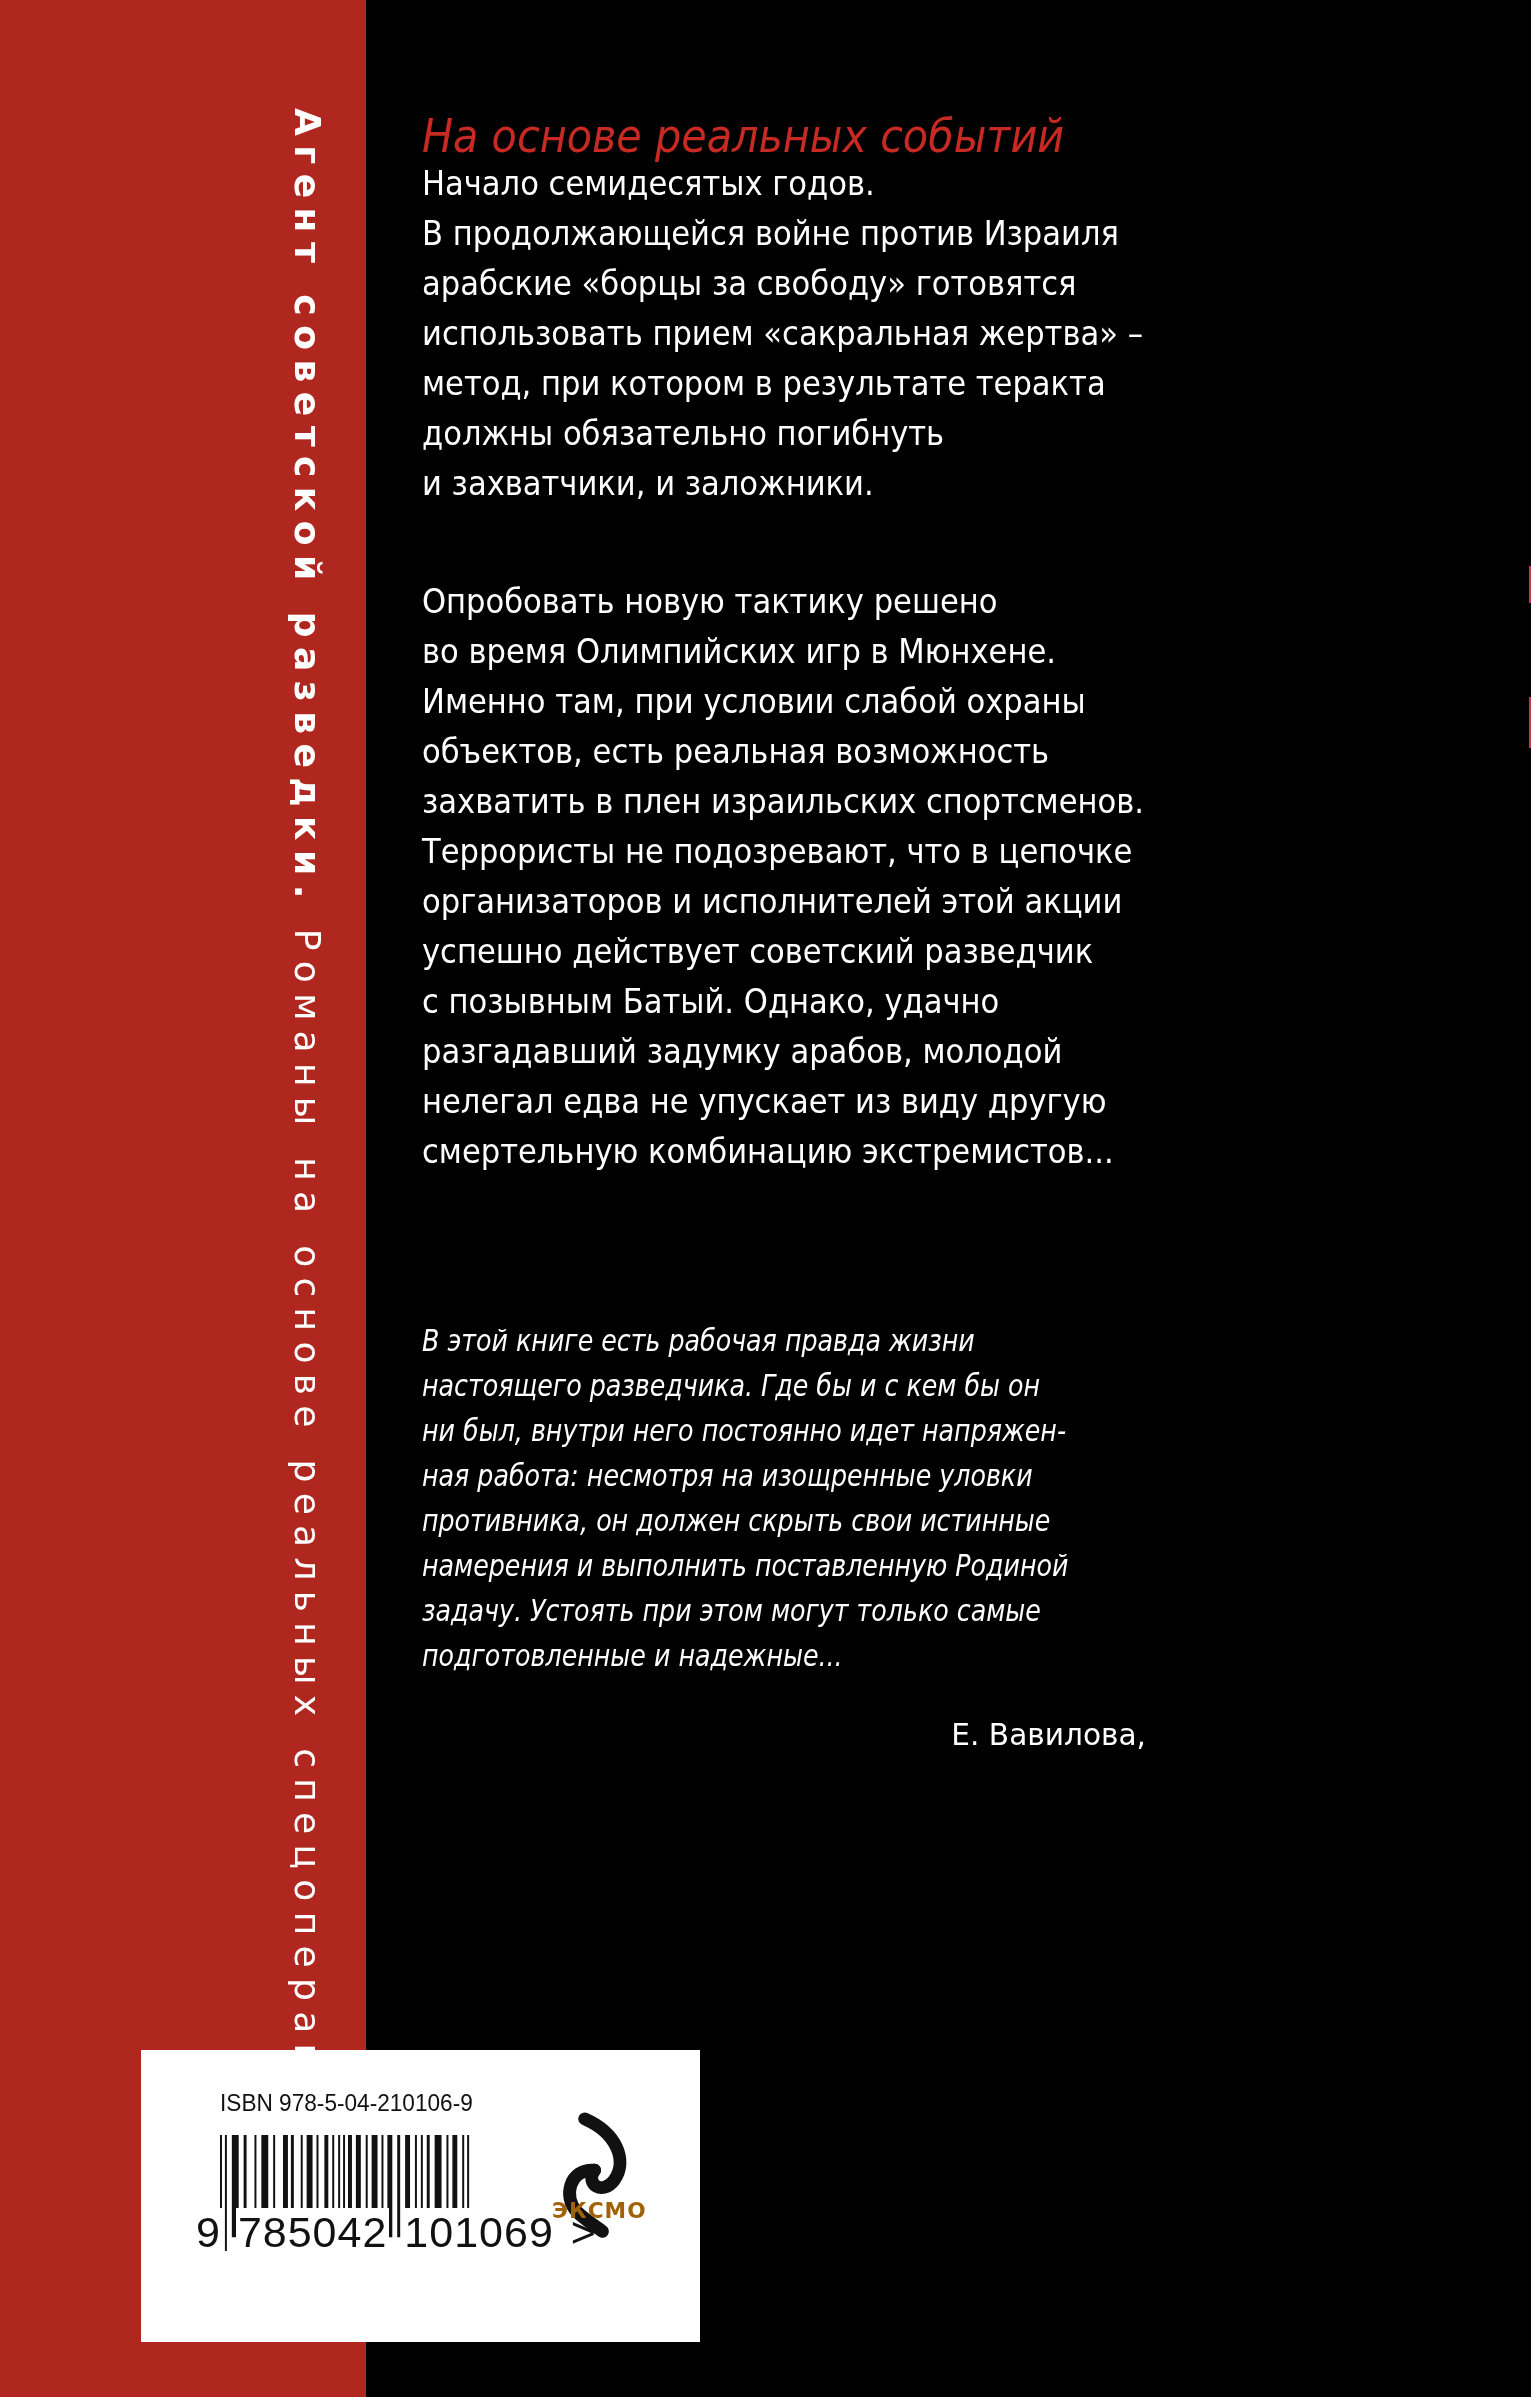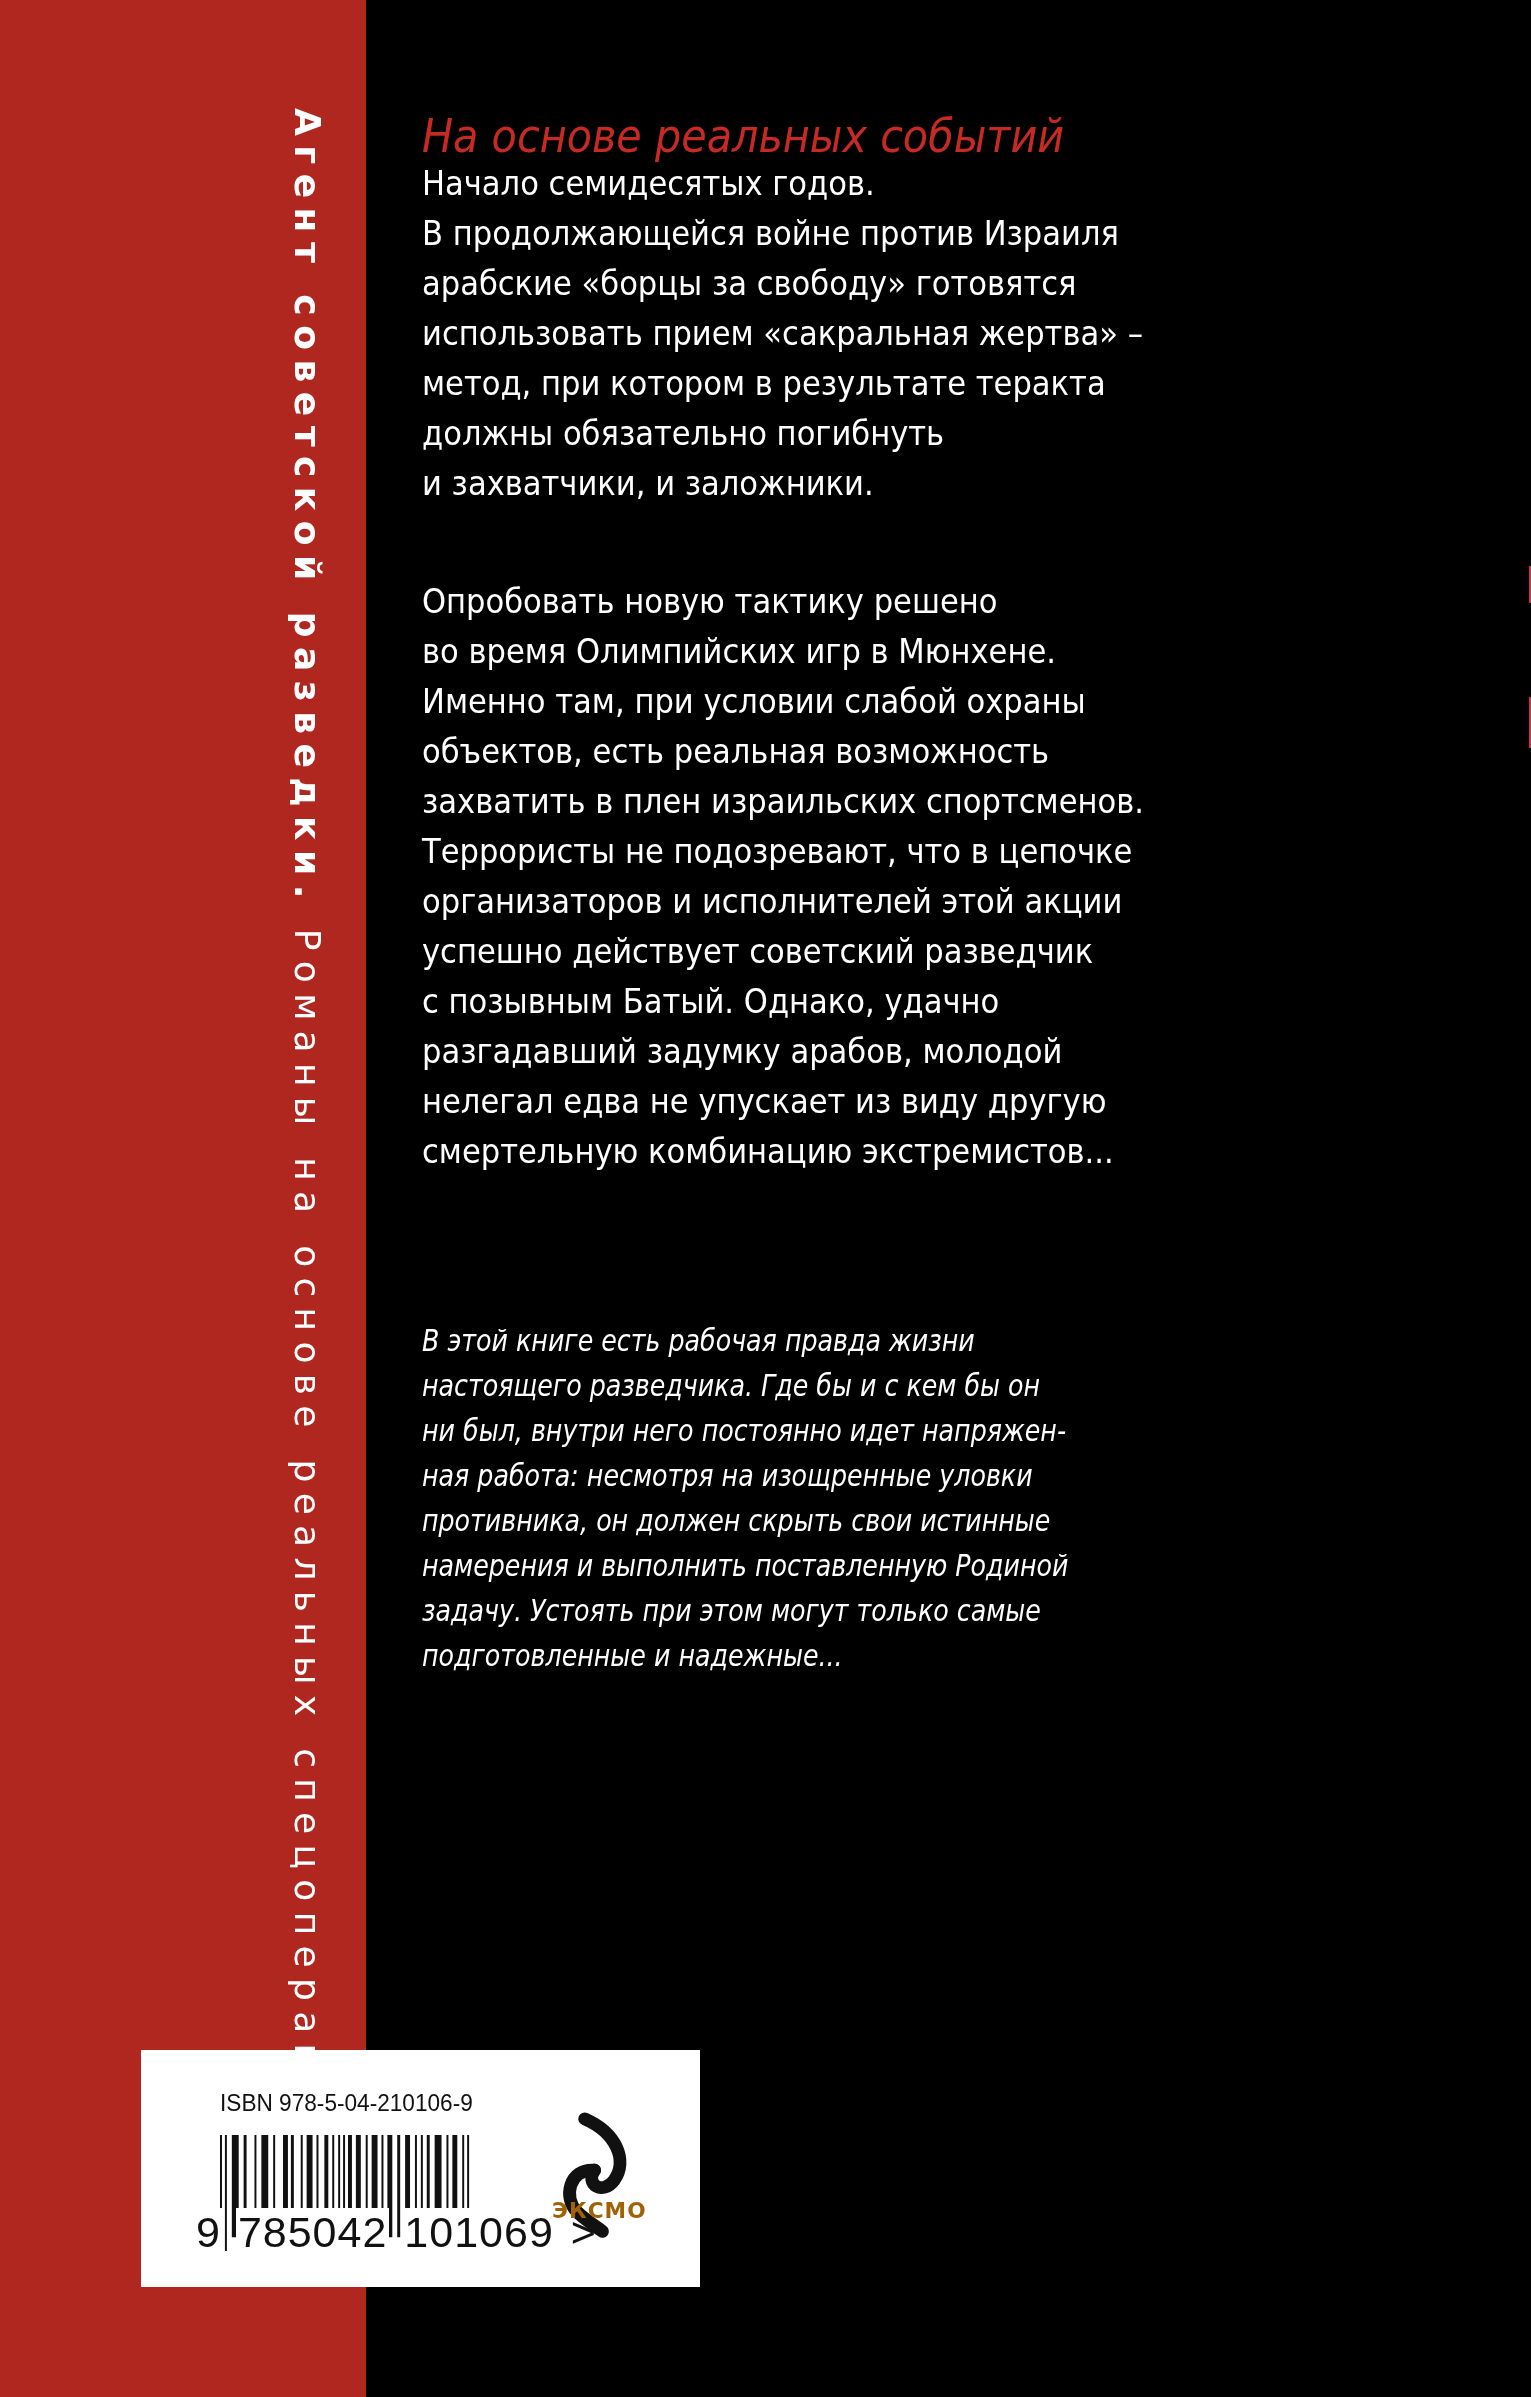--- a/index.html
+++ b/index.html
@@ -60,21 +60,21 @@
   .author {
     position: absolute; right: 386px; top: 1716px;
     color: #ffffff; text-align: right;
     font-family: "DejaVu Sans", sans-serif;
   }
   .author .name { font-size: 29.6px; line-height: 39px; }
   .author .role { font-size: 25.6px; line-height: 37px; font-style: italic; }
 
   .isbn-box {
     position: absolute; left: 141px; top: 2050px;
-    width: 559px; height: 237px;
+    width: 559px; height: 292px;
     background: #ffffff;
   }
   .isbn-text {
     position: absolute; left: 79px; top: 39px;
     font-family: "Liberation Sans", sans-serif;
     font-size: 24.6px; color: #111; white-space: nowrap;
     transform: scaleX(0.92); transform-origin: 0 0;
   }
   .barcode {
     position: absolute; left: 79px; top: 85px; width: 256px; height: 116px;
@@ -141,20 +141,21 @@
   <div>настоящего разведчика. Где бы и с кем бы он</div>
   <div>ни был, внутри него постоянно идет напряжен-</div>
   <div>ная работа: несмотря на изощренные уловки</div>
   <div>противника, он должен скрыть свои истинные</div>
   <div>намерения и выполнить поставленную Родиной</div>
   <div>задачу. Устоять при этом могут только самые</div>
   <div>подготовленные и надежные...</div>
 </div>
 
 <div class="author">
+  <div class="name">Е. Вавилова,</div>
 </div>
 
 <div class="isbn-box">
   <div class="isbn-text">ISBN 978-5-04-210106-9</div>
   <svg class="barcode" viewBox="0 0 260 118" preserveAspectRatio="none">
     <g fill="#111">
       <rect x="0" y="0" width="2" height="118"></rect>
         <rect x="5" y="0" width="2" height="118"></rect>
       <rect x="12" y="0" width="7" height="104"></rect>
         <rect x="24" y="0" width="3" height="104"></rect>

